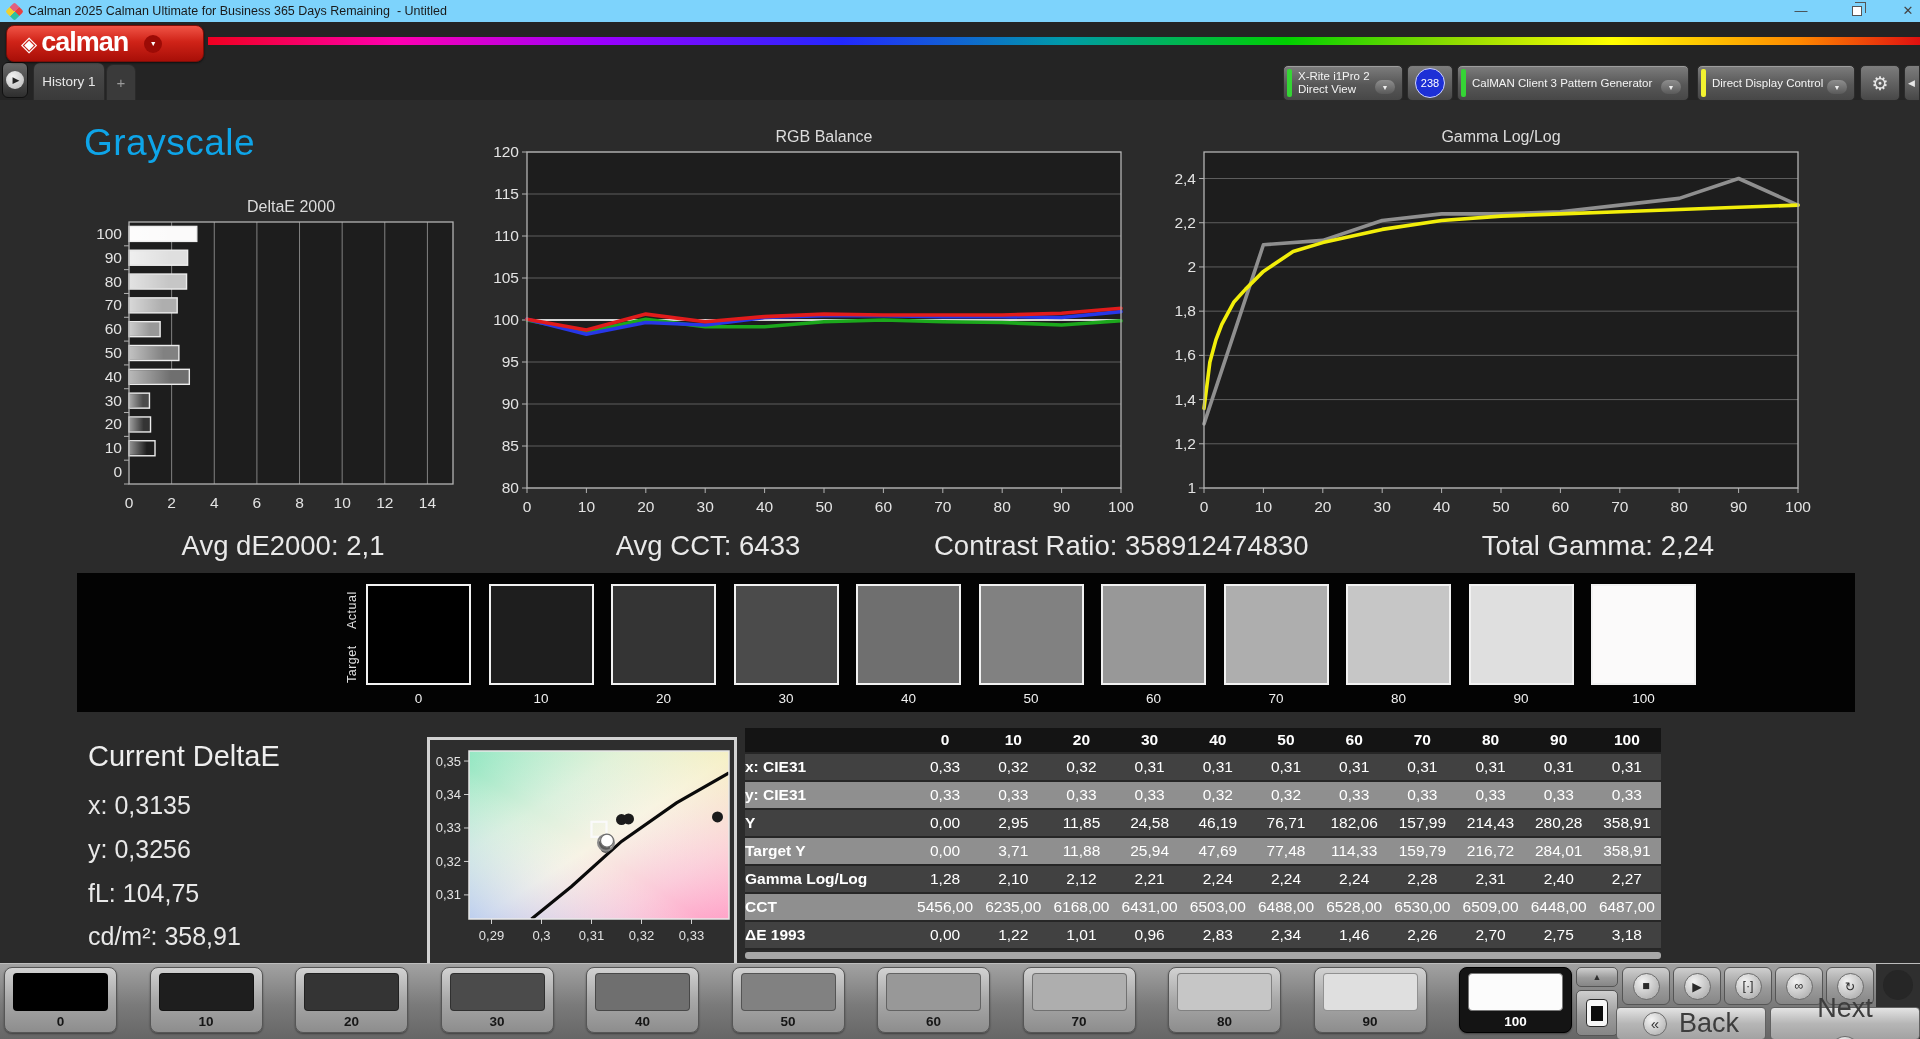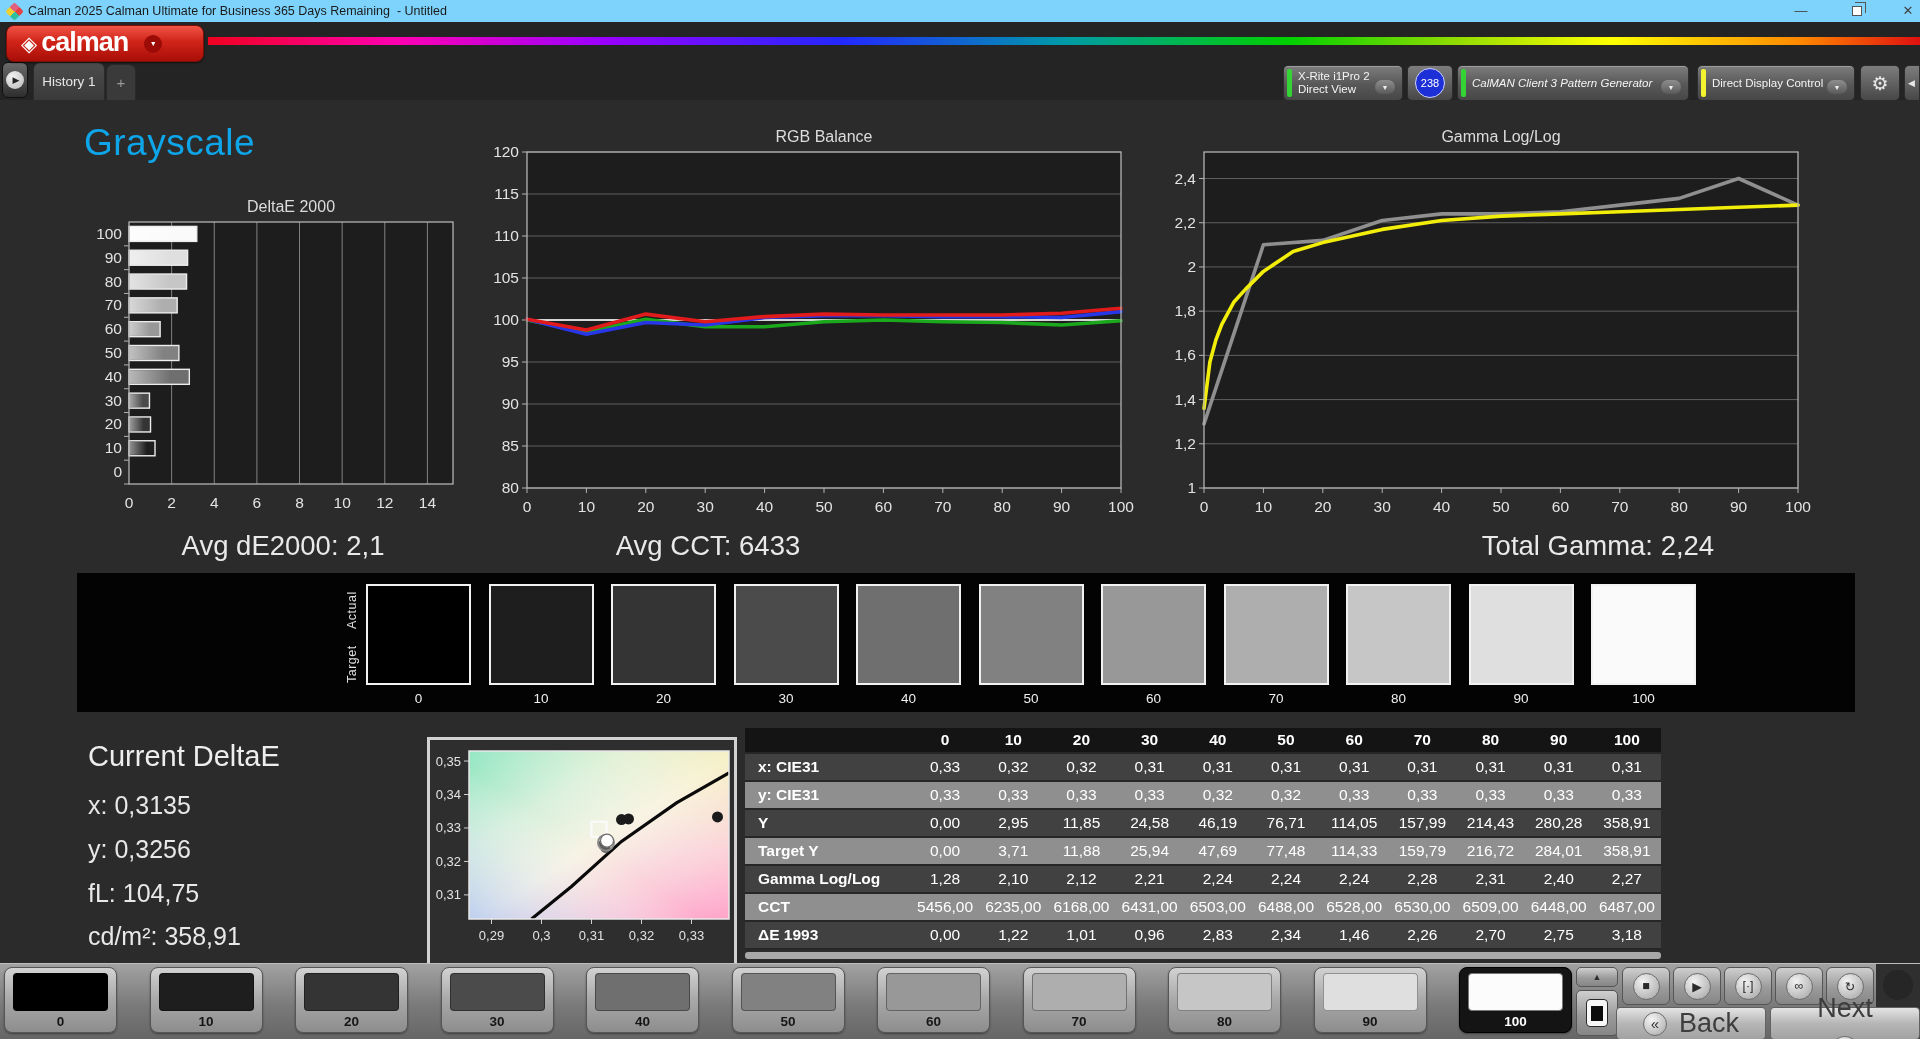--- a/index.html
+++ b/index.html
@@ -28,21 +28,21 @@
   .logo-caret{margin-left:16px;width:18px;height:18px;border-radius:50%;background:#9c0b06;display:flex;align-items:center;justify-content:center;color:#fff;font-size:7px;}
   .tab-play{position:absolute;left:2px;top:40px;width:26px;height:36px;border-radius:6px;background:linear-gradient(180deg,#6a6a6a,#2e2e2e);border:1px solid #111;display:flex;align-items:center;justify-content:center;}
   .tab-play .badge{width:18px;height:18px;border-radius:50%;background:radial-gradient(circle at 35% 30%,#f2f2f2,#b8b8b8);display:flex;align-items:center;justify-content:center;font-size:9px;color:#222;padding-left:2px;}
   .tab{position:absolute;left:33px;top:40px;width:72px;height:38px;background:linear-gradient(180deg,#4c4c4c,#3a3a3a);border:1px solid #2a2a2a;border-bottom:none;border-radius:7px 7px 0 0;display:flex;align-items:center;justify-content:center;color:#e8e8e8;font-size:13.5px;}
   .tab-add{position:absolute;left:106px;top:42px;width:30px;height:36px;background:#3a3a3a;border:1px solid #2a2a2a;border-bottom:none;border-radius:7px 7px 0 0;display:flex;align-items:center;justify-content:center;color:#9a9a9a;font-size:15px;}
   .dd{position:absolute;top:43px;height:36px;border-radius:5px;background:linear-gradient(180deg,#7d7d7d 0%,#575757 55%,#474747 100%);border:1px solid #2c2c2c;box-shadow:inset 0 1px 0 rgba(255,255,255,.25);display:flex;align-items:center;}
   .dd .accent{position:absolute;left:3px;top:3px;bottom:3px;width:5px;border-radius:2px;}
   .accent-green{background:#35d435;} .accent-yellow{background:#f3f330;}
   .dd .dd-text{margin-left:14px;color:#f4f4f4;font-size:11.5px;line-height:13px;white-space:nowrap;}
   .dd .caret{position:absolute;right:7px;bottom:6px;width:20px;height:14px;border-radius:7px;background:linear-gradient(180deg,#8e8e8e,#5a5a5a);display:flex;align-items:center;justify-content:center;color:#eee;font-size:7px;}
-  .dd-meter{left:1283px;width:120px;} .dd-pattern{left:1457px;width:232px;font-style:italic;} .dd-display{left:1697px;width:158px;}
+  .dd-meter{left:1283px;width:120px;} .dd-pattern{left:1457px;width:232px;} .dd-display{left:1697px;width:158px;}
   .badge-btn{position:absolute;left:1407px;top:43px;width:46px;height:36px;border-radius:5px;background:linear-gradient(180deg,#7d7d7d,#474747);border:1px solid #2c2c2c;display:flex;align-items:center;justify-content:center;}
   .badge-circle{width:30px;height:30px;border-radius:50%;background:#1d2fd6;border:1.5px solid #cfd4ff;color:#fff;font-size:11px;display:flex;align-items:center;justify-content:center;}
   .gear-btn{position:absolute;left:1860px;top:43px;width:40px;height:36px;border-radius:5px;background:linear-gradient(180deg,#7d7d7d,#474747);border:1px solid #2c2c2c;display:flex;align-items:center;justify-content:center;color:#e8e8e8;font-size:19px;}
   .edge-btn{position:absolute;left:1904px;top:43px;width:16px;height:36px;border-radius:5px 0 0 5px;background:linear-gradient(180deg,#7d7d7d,#474747);border:1px solid #2c2c2c;display:flex;align-items:center;color:#e8e8e8;font-size:9px;padding-left:3px;}
 
   
   .page-title{position:absolute;left:84px;top:122px;font-size:37px;color:#0ea5e9;letter-spacing:.5px;}
   .chart-box{position:absolute;}
   #chart-deltae{left:85px;top:196px;width:380px;height:322px;}
   #chart-rgb{left:487px;top:126px;width:648px;height:392px;}
@@ -63,21 +63,21 @@
   
   .cr-title{position:absolute;left:88px;top:740px;font-size:29px;color:#eeeeee;}
   .cr-line{position:absolute;left:88px;font-size:25px;color:#e8e8e8;}
   #cr-x{top:791px;} #cr-y{top:835px;} #cr-fl{top:879px;} #cr-cd{top:922px;}
   #chart-cie{left:427px;top:737px;width:310px;height:229px;}
 
   
   .meas-table{position:absolute;left:745px;top:728px;width:916px;display:grid;grid-template-columns:166px repeat(11,1fr);}
   .mt-cell{height:28px;display:flex;align-items:center;justify-content:center;font-size:15.5px;color:#fff;border-bottom:2px solid #262626;white-space:nowrap;}
   .mt-head{height:26px;background:#141414;font-weight:bold;}
-  .mt-label{justify-content:flex-start;padding-left:13px;font-weight:bold;}
+  .mt-label{justify-content:flex-start;padding-left:0;font-weight:bold;}
   .row-dark{background:#414141;} .row-light{background:#8f8f8f;}
   .table-scroll{position:absolute;left:745px;top:952px;width:916px;height:7px;background:#a8a8a8;border-radius:3px;}
 
   
   .bottombar{position:absolute;left:0;top:963px;width:1920px;height:76px;background:linear-gradient(180deg,#a2a2a2 0%,#7a7a7a 55%,#666 100%);border-top:1px solid #bdbdbd;}
   .tile{position:absolute;top:3px;width:113px;height:66px;border-radius:8px;background:linear-gradient(180deg,#d2d2d2 0%,#a8a8a8 50%,#8d8d8d 100%);border:1px solid #565656;box-shadow:0 1px 2px rgba(0,0,0,.4);}
   .tile .patch{position:absolute;left:8px;top:5px;width:95px;height:38px;border-radius:4px;border:1px solid rgba(0,0,0,.35);}
   .tile .tlabel{position:absolute;left:0;top:46px;width:100%;text-align:center;font-size:13.5px;font-weight:bold;color:#161616;}
   .tile.selected{background:#141414;border-color:#000;}
   .tile.selected .tlabel{color:#fff;}
@@ -330,20 +330,21 @@
         <text x="574.6" y="386" text-anchor="middle" fill="#e3e3e3" font-size="15.5">90</text>
         <line x1="634" y1="362" x2="634" y2="367" stroke="#b3b3b3"></line>
         <text x="634" y="386" text-anchor="middle" fill="#e3e3e3" font-size="15.5">100</text>
         <polyline points="40.0,297.9 99.4,118.8 158.8,114.4 218.2,94.5 277.6,87.9 337.0,87.9 396.4,85.7 455.8,79.1 515.2,72.4 574.6,52.5 634.0,79.1" fill="none" stroke="#8f8f8f" stroke-width="3.6" stroke-linejoin="round" stroke-linecap="round"></polyline>
         <polyline points="40.0,282.4 45.9,236.0 51.9,213.9 57.8,198.4 69.7,176.3 81.6,163.1 99.4,145.4 129.1,125.5 158.8,116.6 218.2,103.4 277.6,94.5 337.0,90.1 396.4,87.9 455.8,85.7 515.2,83.5 574.6,81.3 634.0,79.1" fill="none" stroke="#f2ee0a" stroke-width="3.6" stroke-linejoin="round" stroke-linecap="round"></polyline>
         <rect x="40" y="26" width="594" height="336" fill="none" stroke="#b3b3b3" stroke-width="1.3"></rect>
       </svg></div>
 
   <div class="stat stat-center" style="left:283px">Avg dE2000: 2,1</div>
   <div class="stat stat-center" style="left:708px">Avg CCT: 6433</div>
+  <div class="stat" id="stat-contrast">Contrast Ratio: 358912474830</div>
   <div class="stat stat-center" style="left:1598px">Total Gamma: 2,24</div>
 
   <div class="strip">
     <div class="strip-label actual">Actual</div>
     <div class="strip-label target">Target</div>
     <div id="swatch-row">
         <div class="swatch-wrap">
           <div class="swatch" style="background:#000000"></div>
           <div class="swatch-num">0</div>
         </div>
@@ -487,21 +488,21 @@
       <div class="mt-cell row-light">0,33</div>
       <div class="mt-cell row-light">0,33</div>
       <div class="mt-cell row-light">0,33</div>
       <div class="mt-cell mt-label row-dark">Y</div>
       <div class="mt-cell row-dark">0,00</div>
       <div class="mt-cell row-dark">2,95</div>
       <div class="mt-cell row-dark">11,85</div>
       <div class="mt-cell row-dark">24,58</div>
       <div class="mt-cell row-dark">46,19</div>
       <div class="mt-cell row-dark">76,71</div>
-      <div class="mt-cell row-dark">114,05</div>
+      <div class="mt-cell row-dark">182,06</div>
       <div class="mt-cell row-dark">157,99</div>
       <div class="mt-cell row-dark">214,43</div>
       <div class="mt-cell row-dark">280,28</div>
       <div class="mt-cell row-dark">358,91</div>
       <div class="mt-cell mt-label row-light">Target Y</div>
       <div class="mt-cell row-light">0,00</div>
       <div class="mt-cell row-light">3,71</div>
       <div class="mt-cell row-light">11,88</div>
       <div class="mt-cell row-light">25,94</div>
       <div class="mt-cell row-light">47,69</div>

